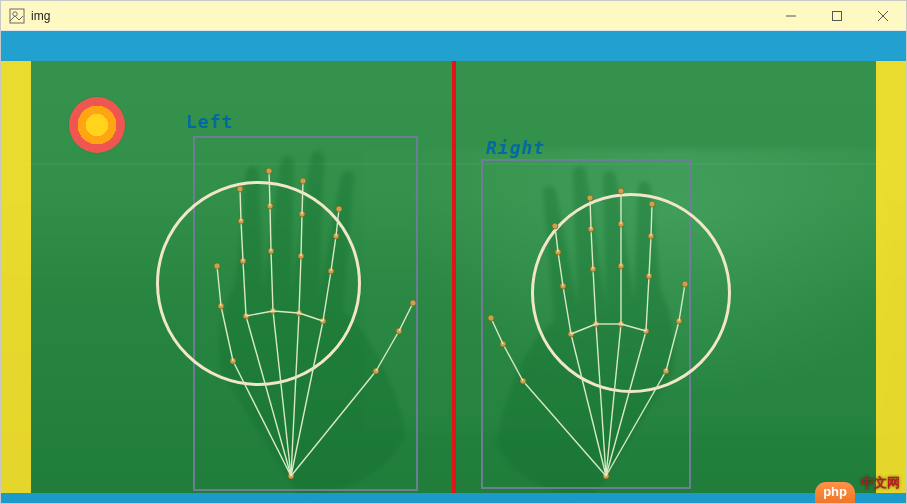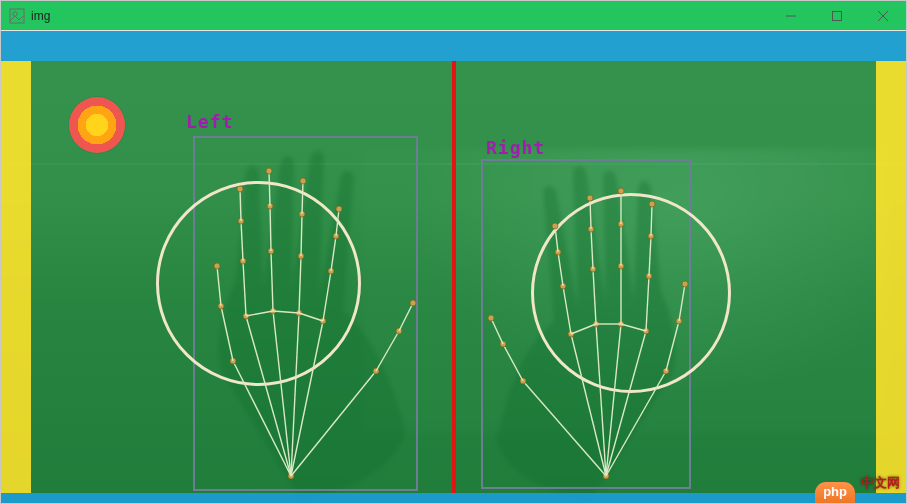--- a/index.html
+++ b/index.html
@@ -1,18 +1,18 @@
 <!DOCTYPE html>
 <html><head>
   <meta charset="utf-8">
   <style>
     * { margin:0; padding:0; box-sizing:border-box; }
     html,body { width:907px; height:504px; font-family:"Segoe UI",Tahoma,sans-serif; background:#fff; overflow:hidden; }
     .window { width:907px; height:504px; border:1px solid #c8c8c8; display:flex; flex-direction:column; background:#fff; }
-    .titlebar { height:30px; background:#22c55e; display:flex; align-items:center; border-bottom:1px solid #e5e5e5; }
+    .titlebar { height:30px; background:#fef9c3; display:flex; align-items:center; border-bottom:1px solid #e5e5e5; }
     .title-icon { width:16px; height:16px; margin:0 6px 0 8px; display:flex; align-items:center; justify-content:center; }
     .title-text { font-size:12px; color:#222; flex:0 0 auto; }
     .title-spacer { flex:1; }
     .win-btn { width:46px; height:30px; display:flex; align-items:center; justify-content:center; color:#555; }
     .win-btn svg { width:10px; height:10px; }
 
     .client { position:relative; flex:1; overflow:hidden; }
 
     
     .bg-room { position:absolute; inset:0; background:
@@ -25,23 +25,23 @@
     .bar-top { position:absolute; left:0; right:0; top:0; height:30px; background:#1aa3d8; opacity:.92; }
     .bar-bot { position:absolute; left:0; right:0; bottom:0; height:10px; background:#1aa3d8; opacity:.92; }
     .side { position:absolute; top:30px; bottom:10px; width:30px; background:#f4e32a; opacity:.92; }
     .side.left { left:0; } .side.right { right:0; }
     .center-zone { position:absolute; left:30px; right:30px; top:30px; bottom:10px; background:#149a3e; opacity:.68; }
     .divider { position:absolute; top:30px; bottom:10px; left:50%; width:4px; margin-left:-2px; background:#e31414; }
 
     .target { position:absolute; width:56px; height:56px; border-radius:50%; left:68px; top:66px;
       background:radial-gradient(circle,#ffd41a 0 28%,#ffa413 28% 49%,#ef564f 49% 100%); box-shadow:0 0 0 1px rgba(0,0,0,.05); }
 
-    .hand-label { position:absolute; font:700 18px/1 Consolas,monospace; color:#a21caf; letter-spacing:1px; }
+    .hand-label { position:absolute; font:700 18px/1 Consolas,monospace; color:#0369a1; letter-spacing:1px; }
     .hand-label.left  { left:185px; top:82px; }
-    .hand-label.right { left:485px; top:108px; }
+    .hand-label.right { left:485px; top:108px;font-style:italic; }
 
     .hand-box { position:absolute; border:2px solid #6d7d96; }
     .hand-box.left { left:192px; top:105px; width:225px; height:355px; }
     .hand-box.right{ left:480px; top:128px; width:210px; height:330px; }
 
     .gesture-circle { position:absolute; border:3px solid #f1e6c9; border-radius:50%; }
     .gesture-circle.left { left:155px; top:150px; width:205px; height:205px; }
     .gesture-circle.right{ left:530px; top:162px; width:200px; height:200px; }
 
     .hand-svg { position:absolute; }

